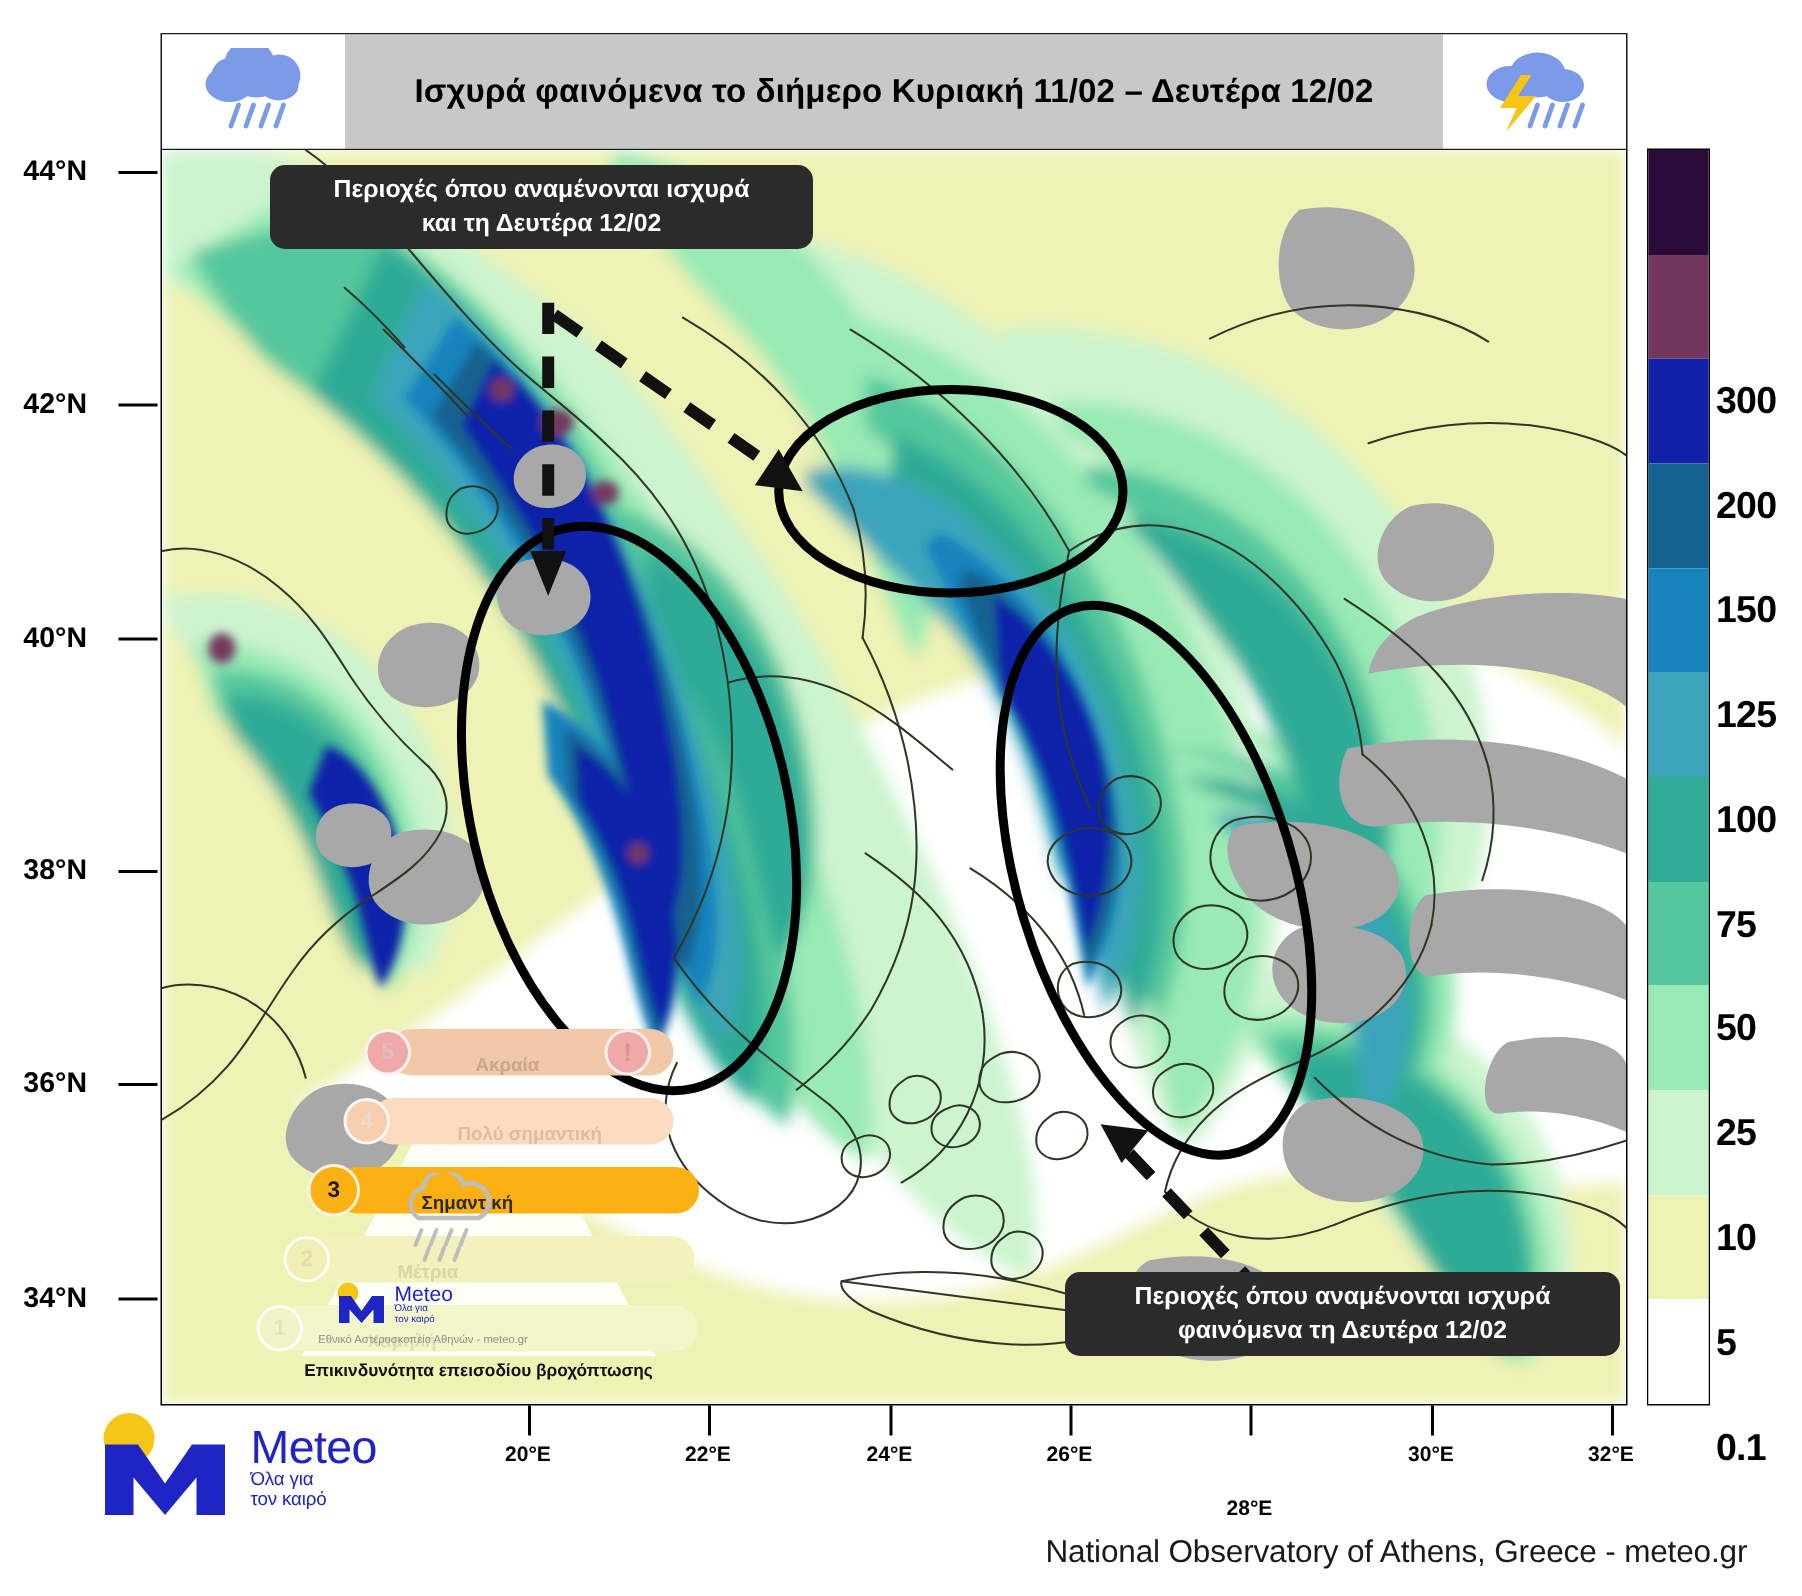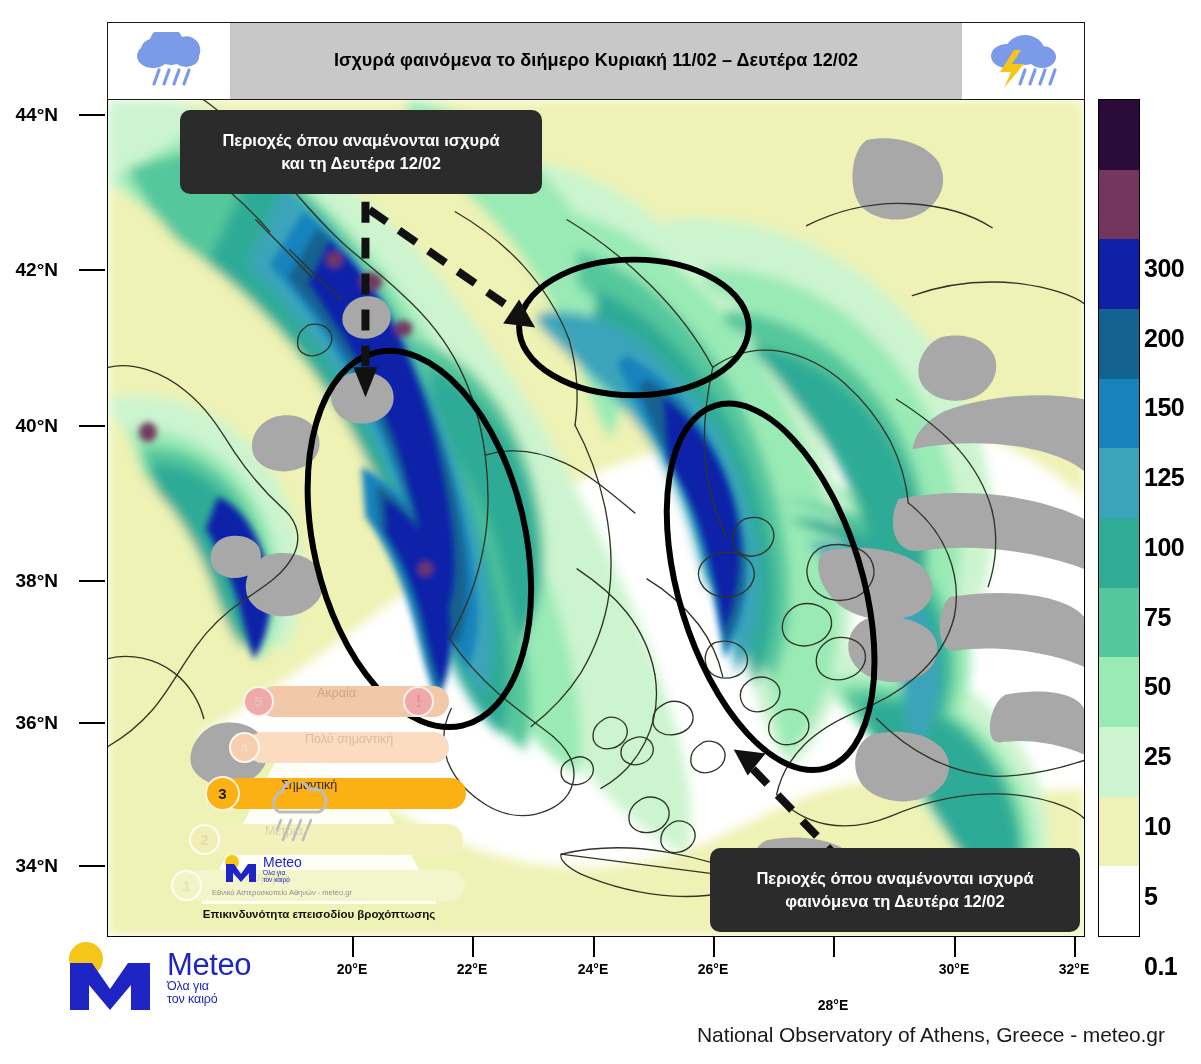--- a/index.html
+++ b/index.html
@@ -39,21 +39,21 @@
   }
   #header-title-block {
     flex: 1 1 auto;
     background: #c8c8c8;
     display: flex; flex-direction: column;
     align-items: center; justify-content: center;
     line-height: 1.28;
   }
   .header-line {
     color: #000000;
-    font-size: 18px;
+    font-size: 22px;
     font-weight: bold;
     letter-spacing: 0.1px;
     white-space: nowrap;
   }
 
   
   #plot-frame {
     position: absolute;
     left: 107px; top: 99px;
     width: 978px; height: 838px;
@@ -112,21 +112,21 @@
     letter-spacing: -0.5px;
   }
 
   
   .callout {
     position: absolute;
     background: #2b2b2b;
     border-radius: 10px;
     color: #ffffff;
     text-align: center;
-    padding: 19px 16px;
+    padding: 5px 16px;
     z-index: 40;
     line-height: 1.38;
   }
   .callout div {
     font-size: 16.5px;
     font-weight: bold;
     white-space: nowrap;
   }
   #callout-top { left: 180px; top: 110px; width: 362px; }
   #callout-bottom { left: 710px; top: 848px; width: 370px; }
@@ -136,24 +136,24 @@
     position: absolute;
     left: 163px; top: 672px;
     width: 312px; height: 258px;
     z-index: 25;
   }
   #sev-pills { position: absolute; left: 0; top: 0; width: 100%; height: 100%; }
   .sev-pill {
     position: absolute;
     height: 31px;
     border-radius: 16px;
-    display: flex; align-items: flex-start;
+    display: flex; align-items: flex-end;
     padding-left: 58px;
     font-size: 12.5px;
-    font-weight: normal;
+    font-weight: bold;
     white-space: nowrap;
   }
   .sev-badge {
     position: absolute;
     width: 31px; height: 31px;
     border-radius: 50%;
     display: flex; align-items: center; justify-content: center;
     font-size: 15px; font-weight: bold;
     border: 2px solid rgba(255,255,255,0.85);
   }

